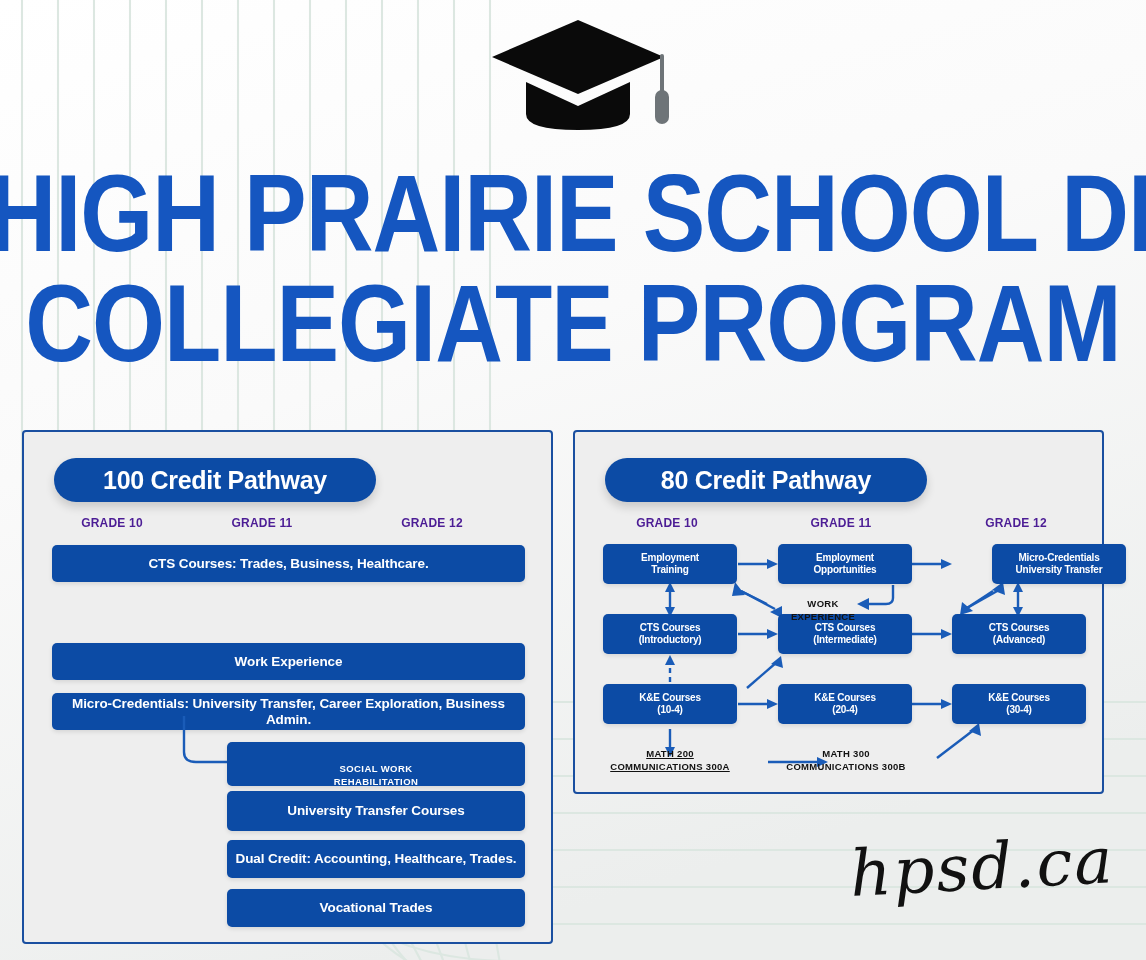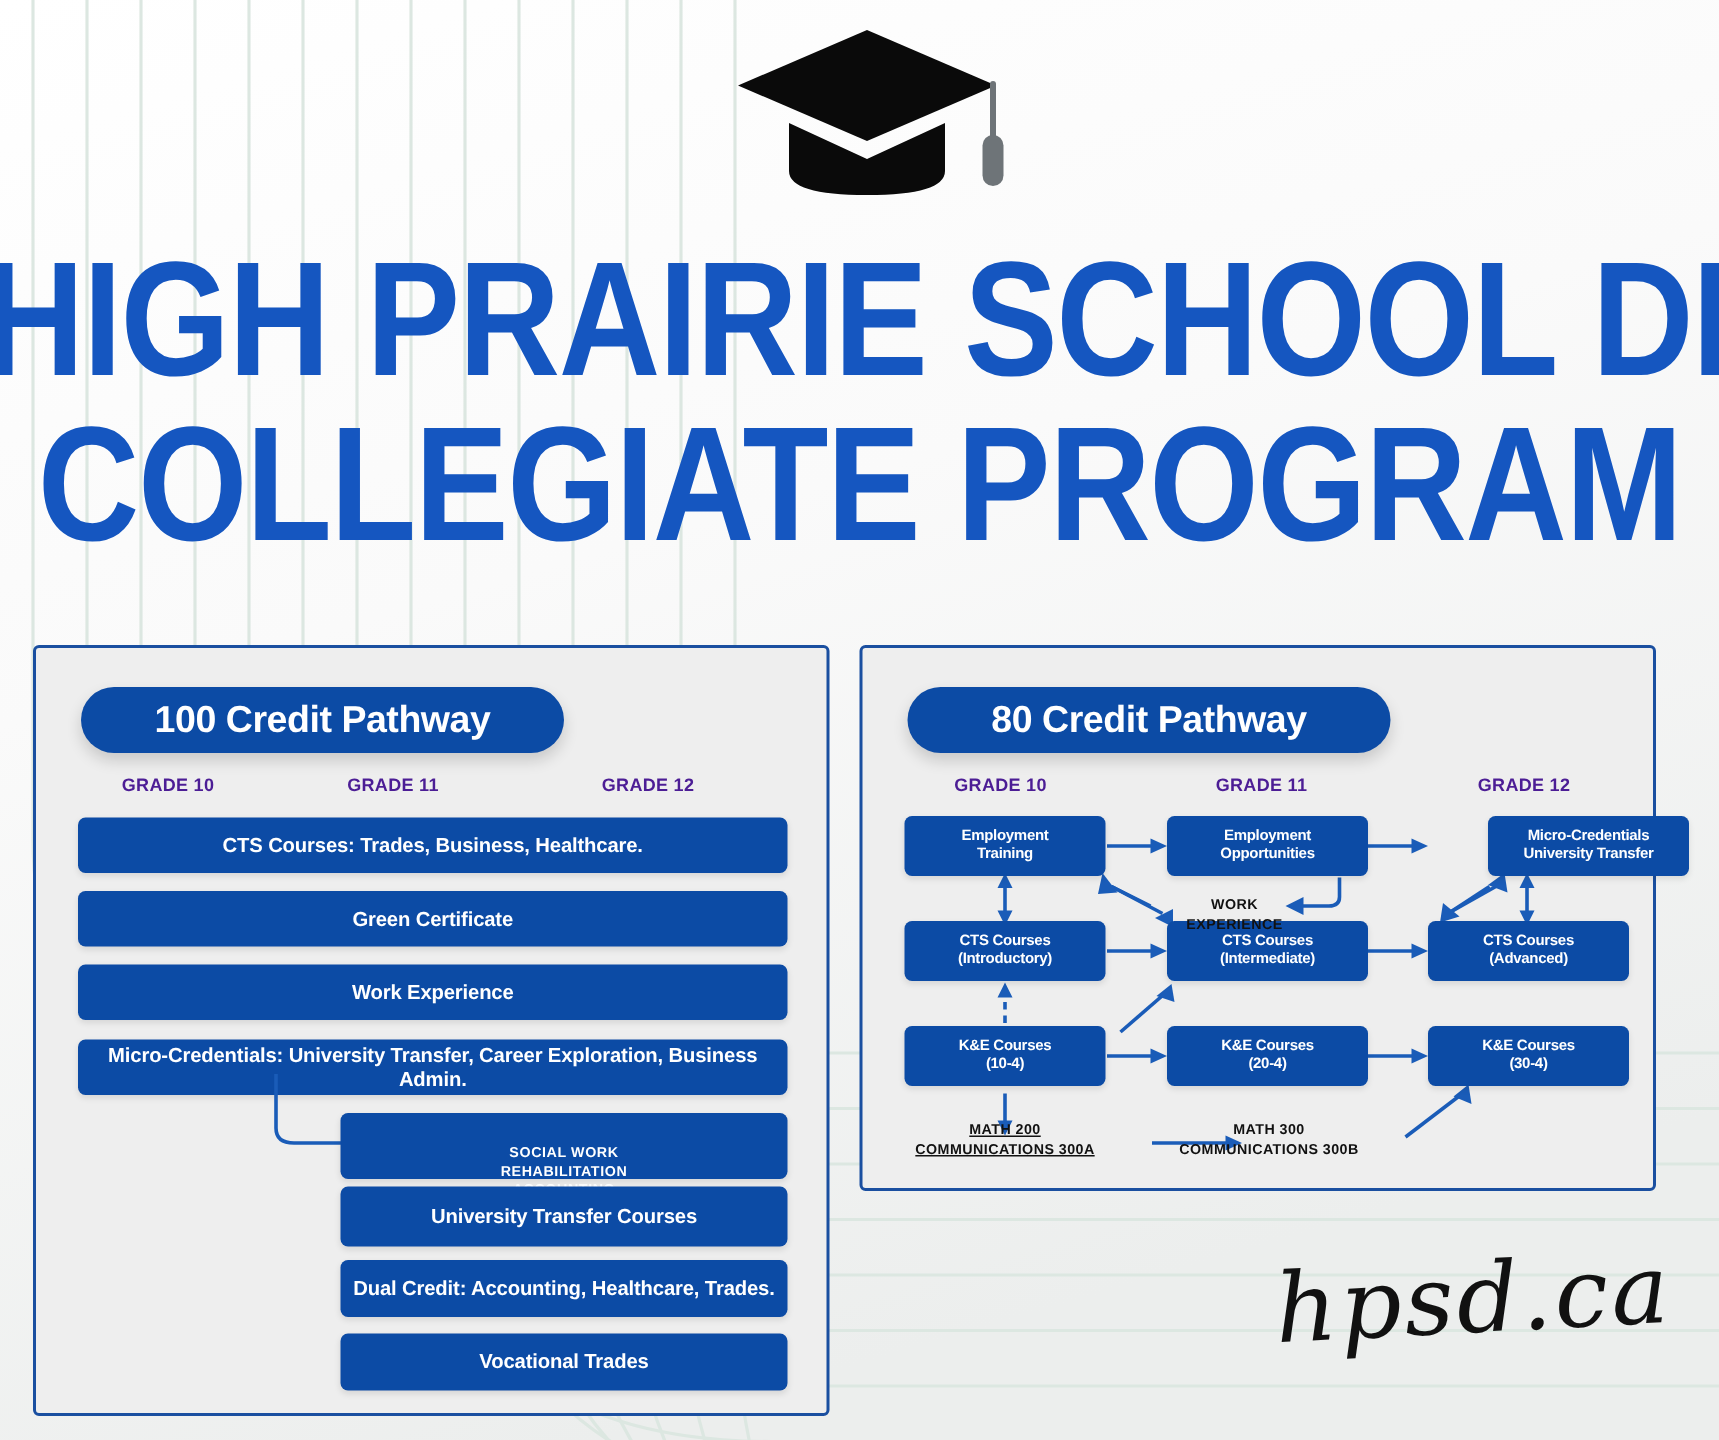--- a/index.html
+++ b/index.html
@@ -152,21 +152,20 @@
   </div>
 
   <div class="panel" id="panel-left">
     <div class="pill" id="pill-left">100 Credit Pathway</div>
 
     <div class="grade" style="left:18px;top:84px;">GRADE 10</div>
     <div class="grade" style="left:168px;top:84px;">GRADE 11</div>
     <div class="grade" style="left:338px;top:84px;">GRADE 12</div>
 
     <div class="bx wide" style="left:28px;top:113px;width:473px;height:37px;text-align:right;">CTS Courses: Trades, Business, Healthcare.</div>
-    <div class="bx wide" style="left:28px;top:162px;width:473px;height:37px;">Green Certificate</div>
     <div class="bx wide" style="left:28px;top:211px;width:473px;height:37px;">Work Experience</div>
     <div class="bx wide" style="left:28px;top:261px;width:473px;height:37px;">Micro-Credentials: University Transfer, Career Exploration, Business Admin.</div>
 
     <svg style="position:absolute;left:150px;top:282px;" width="90" height="60">
       <path d="M10 2 L10 38 Q10 48 22 48 L 64 48" fill="none" stroke="#1a5cb8" stroke-width="2.4"></path>
       <path d="M64 42 L76 48 L64 54 Z" fill="#1a5cb8"></path>
     </svg>
 
     <div class="bx small" style="left:203px;top:310px;width:298px;height:44px;flex-direction:column;">
       <span style="white-space:pre-line;margin-top:36px;">SOCIAL WORK

